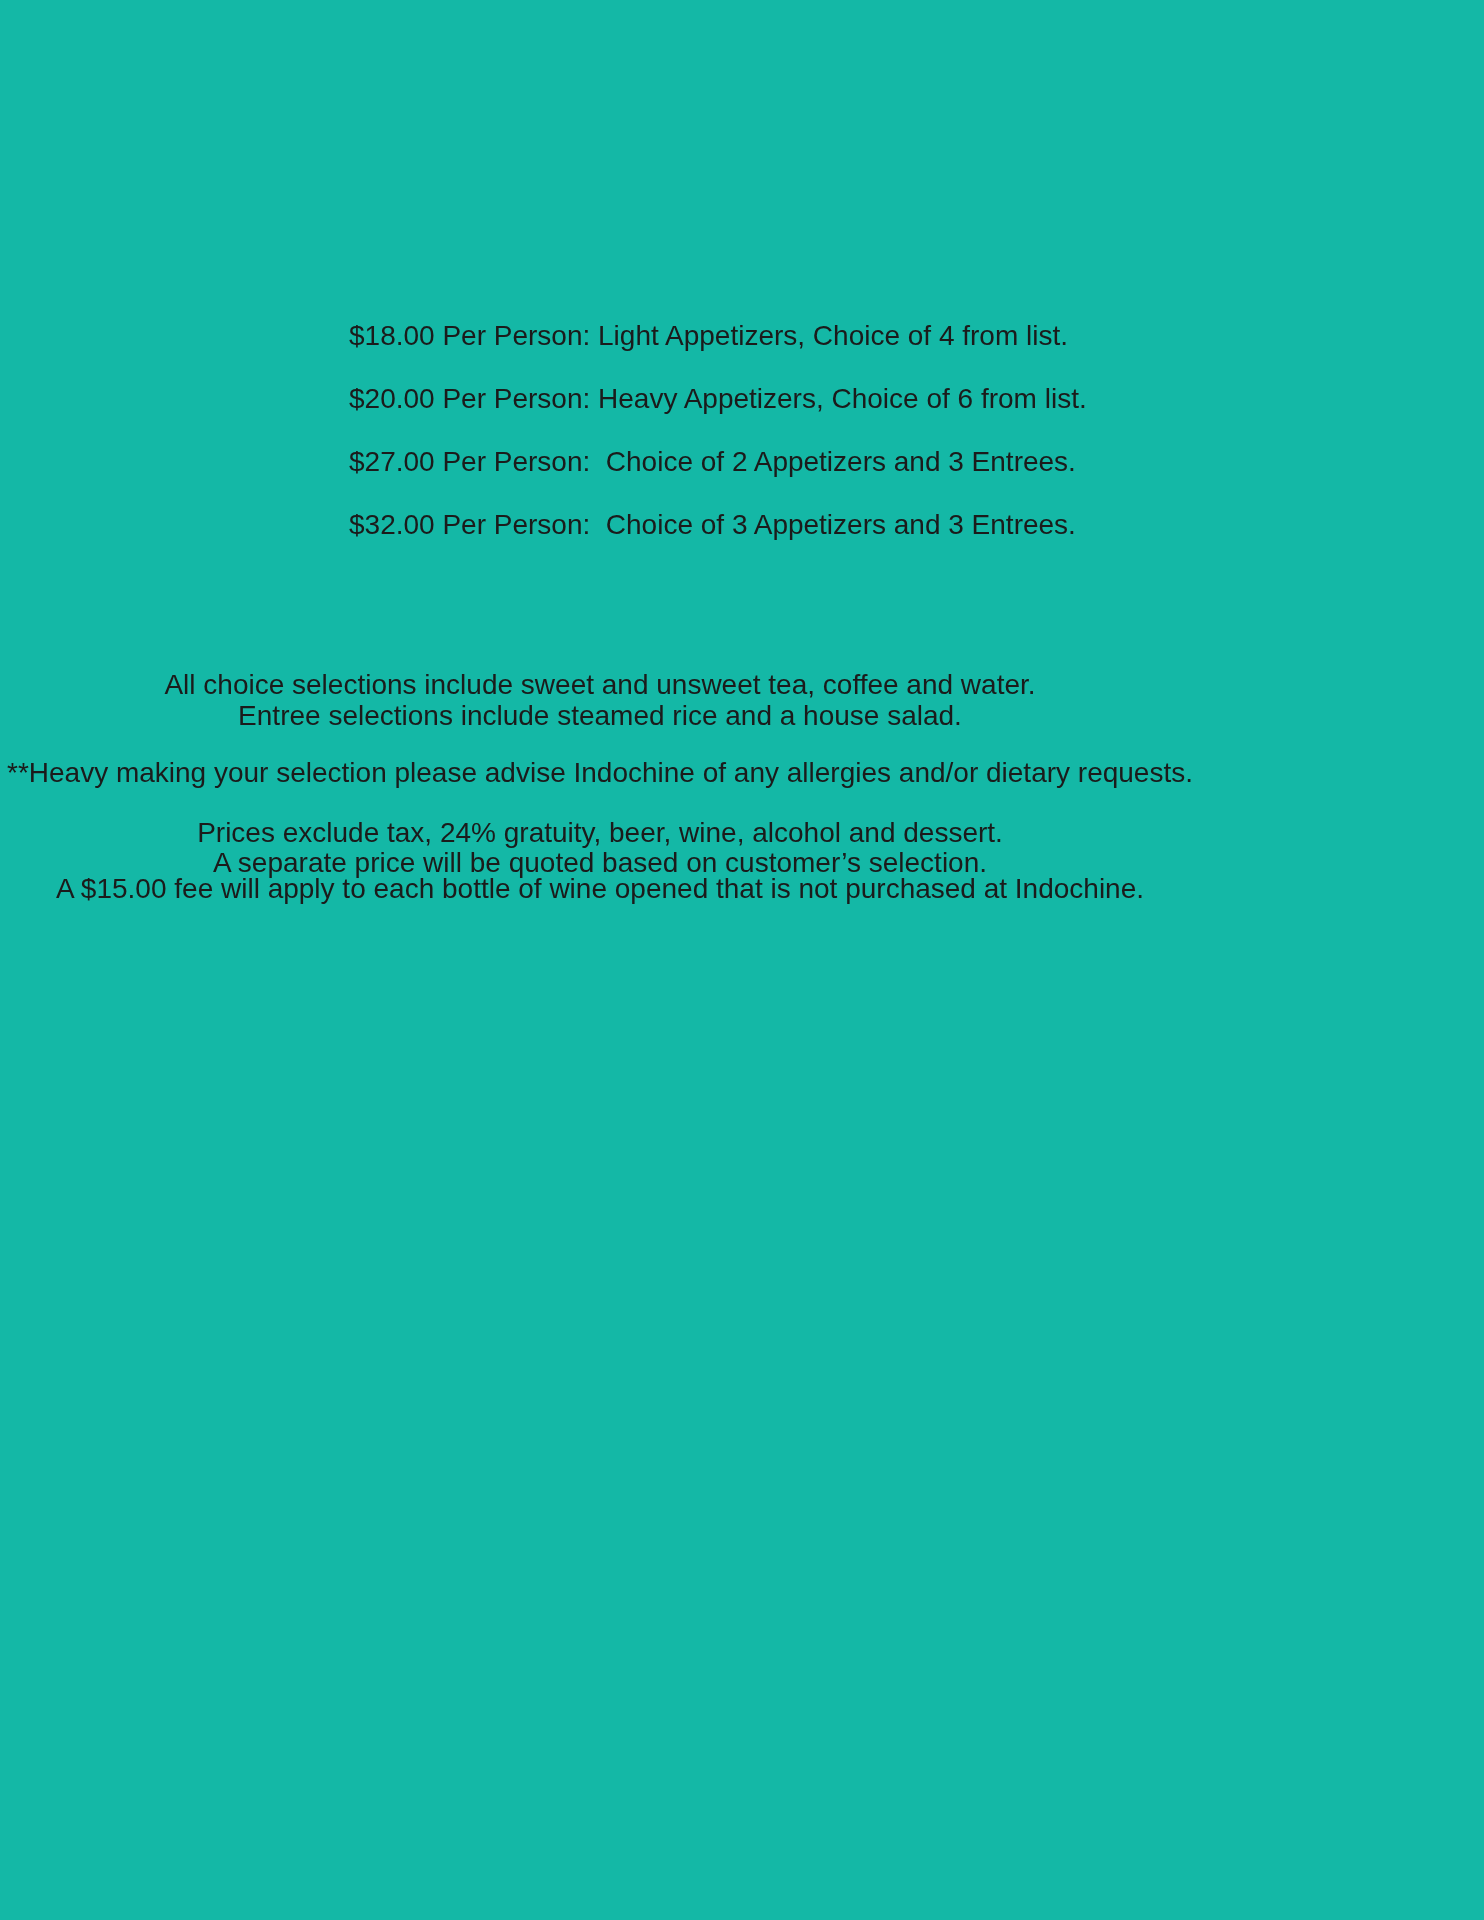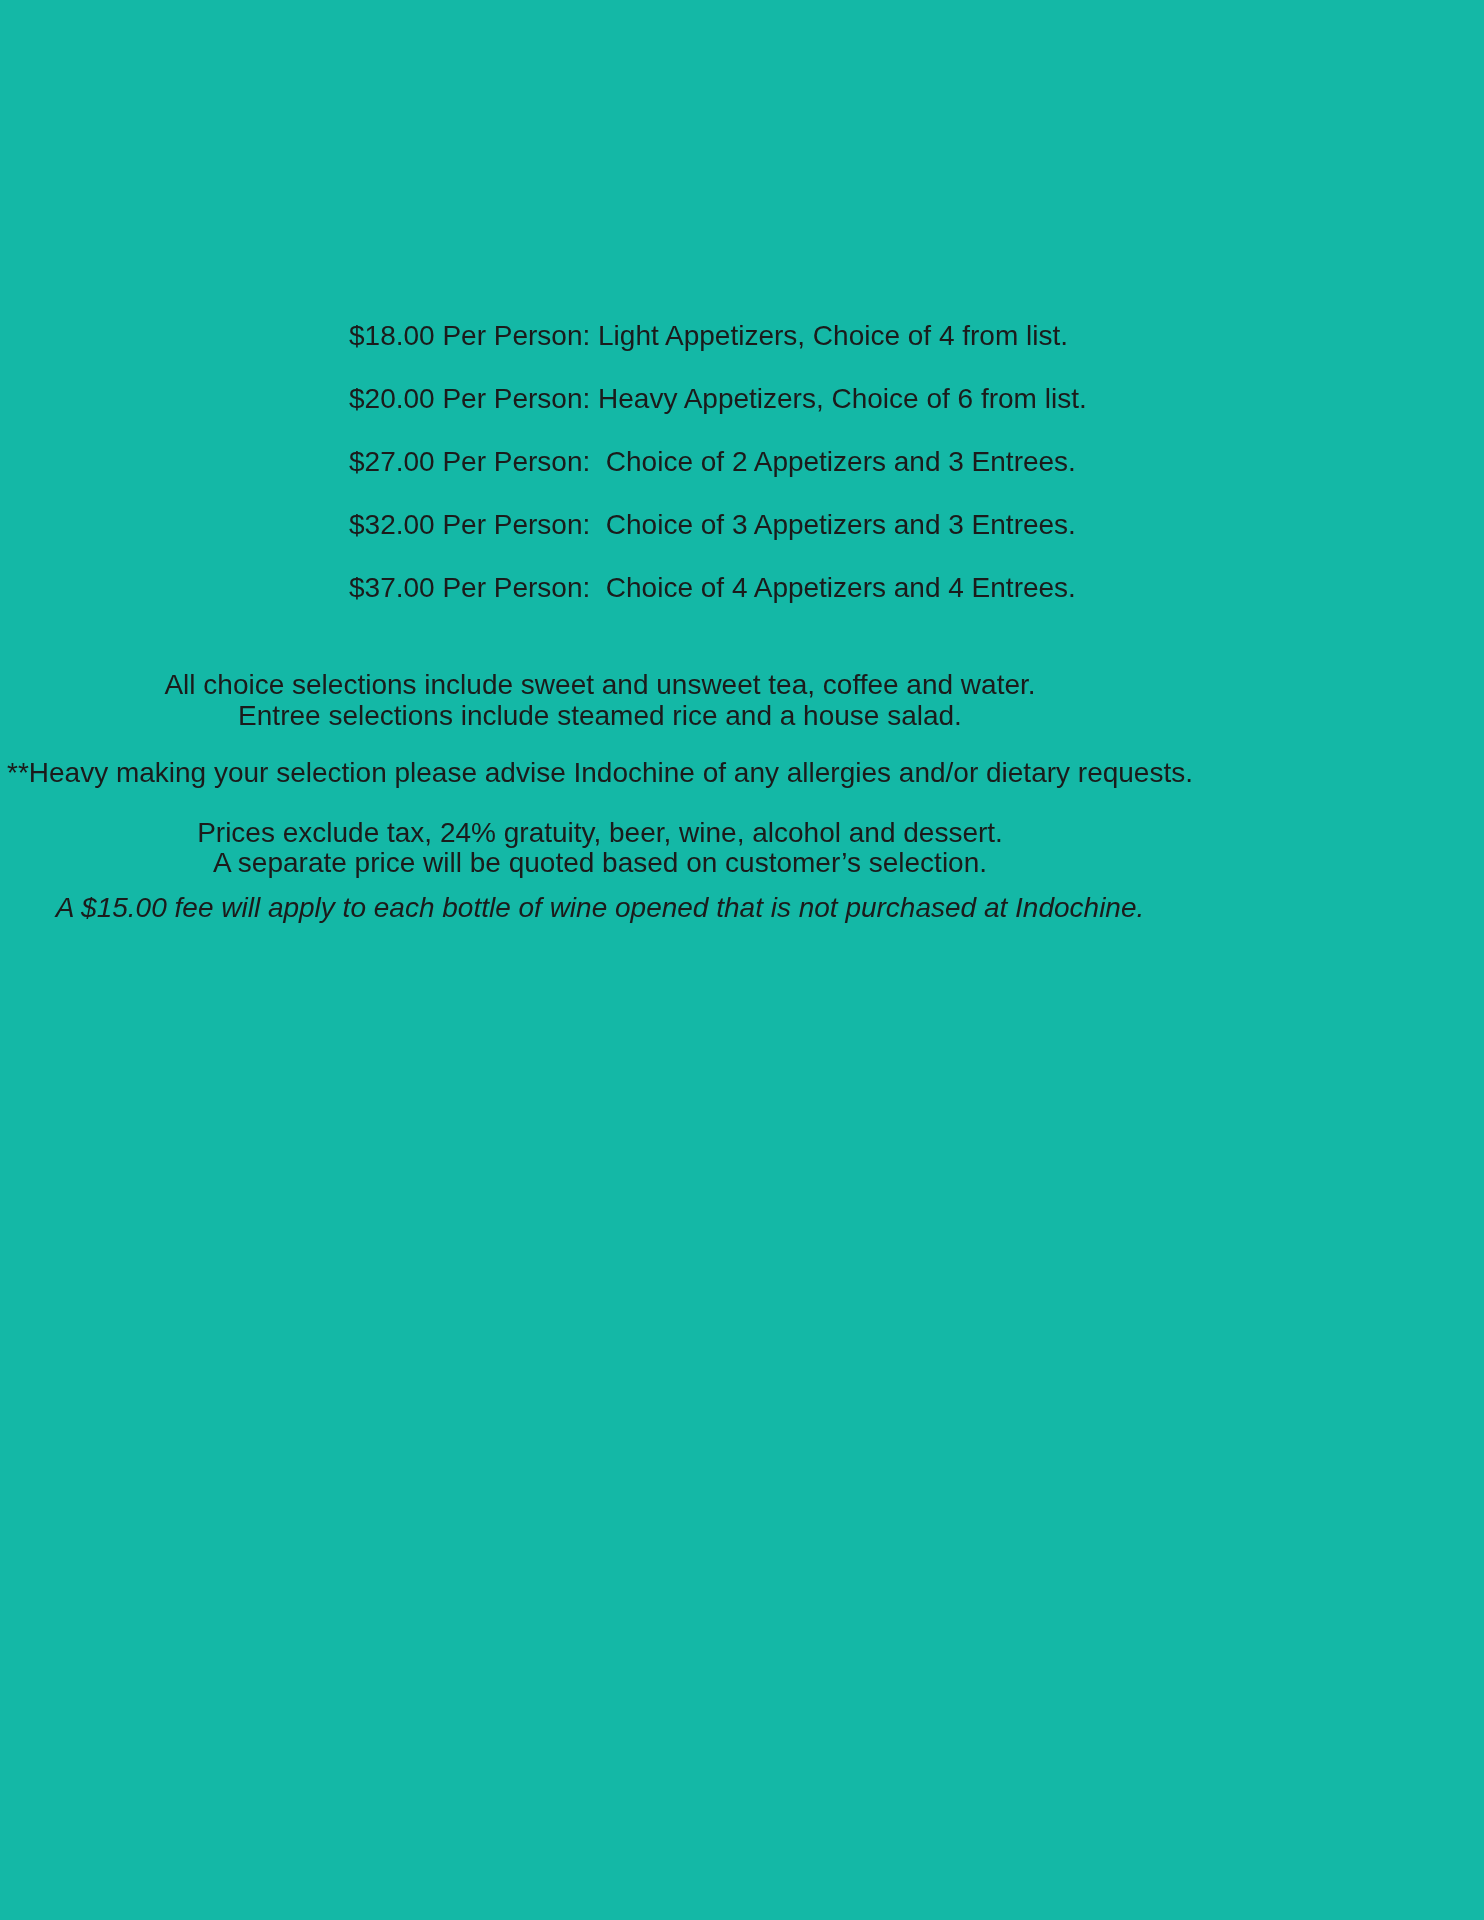--- a/index.html
+++ b/index.html
@@ -43,36 +43,34 @@
   }
   .allergy {
     top: 757px;
     line-height: 31px;
   }
   .exclusions {
     top: 818px;
     line-height: 30px;
   }
   .winefee {
-    top: 892px;
+    top: 873px;
     line-height: 31px;
-    font-style: italic;
   }
 </style>
 </head>
 <body>
 
 <div class="page">
 
   <div class="price-list">
     <div class="price-line">$18.00 Per Person: Light Appetizers, Choice of 4 from list.</div>
     <div class="price-line">$20.00 Per Person: Heavy Appetizers, Choice of 6 from list.</div>
     <div class="price-line">$27.00 Per Person:  Choice of 2 Appetizers and 3 Entrees.</div>
     <div class="price-line">$32.00 Per Person:  Choice of 3 Appetizers and 3 Entrees.</div>
-    <div class="price-line">$37.00 Per Person:  Choice of 4 Appetizers and 4 Entrees.</div>
   </div>
 
   <div class="centered inclusions">
     <div>All choice selections include sweet and unsweet tea, coffee and water.</div>
     <div>Entree selections include steamed rice and a house salad.</div>
   </div>
 
   <div class="centered allergy">**Heavy making your selection please advise Indochine of any allergies and/or dietary requests.</div>
 
   <div class="centered exclusions">

